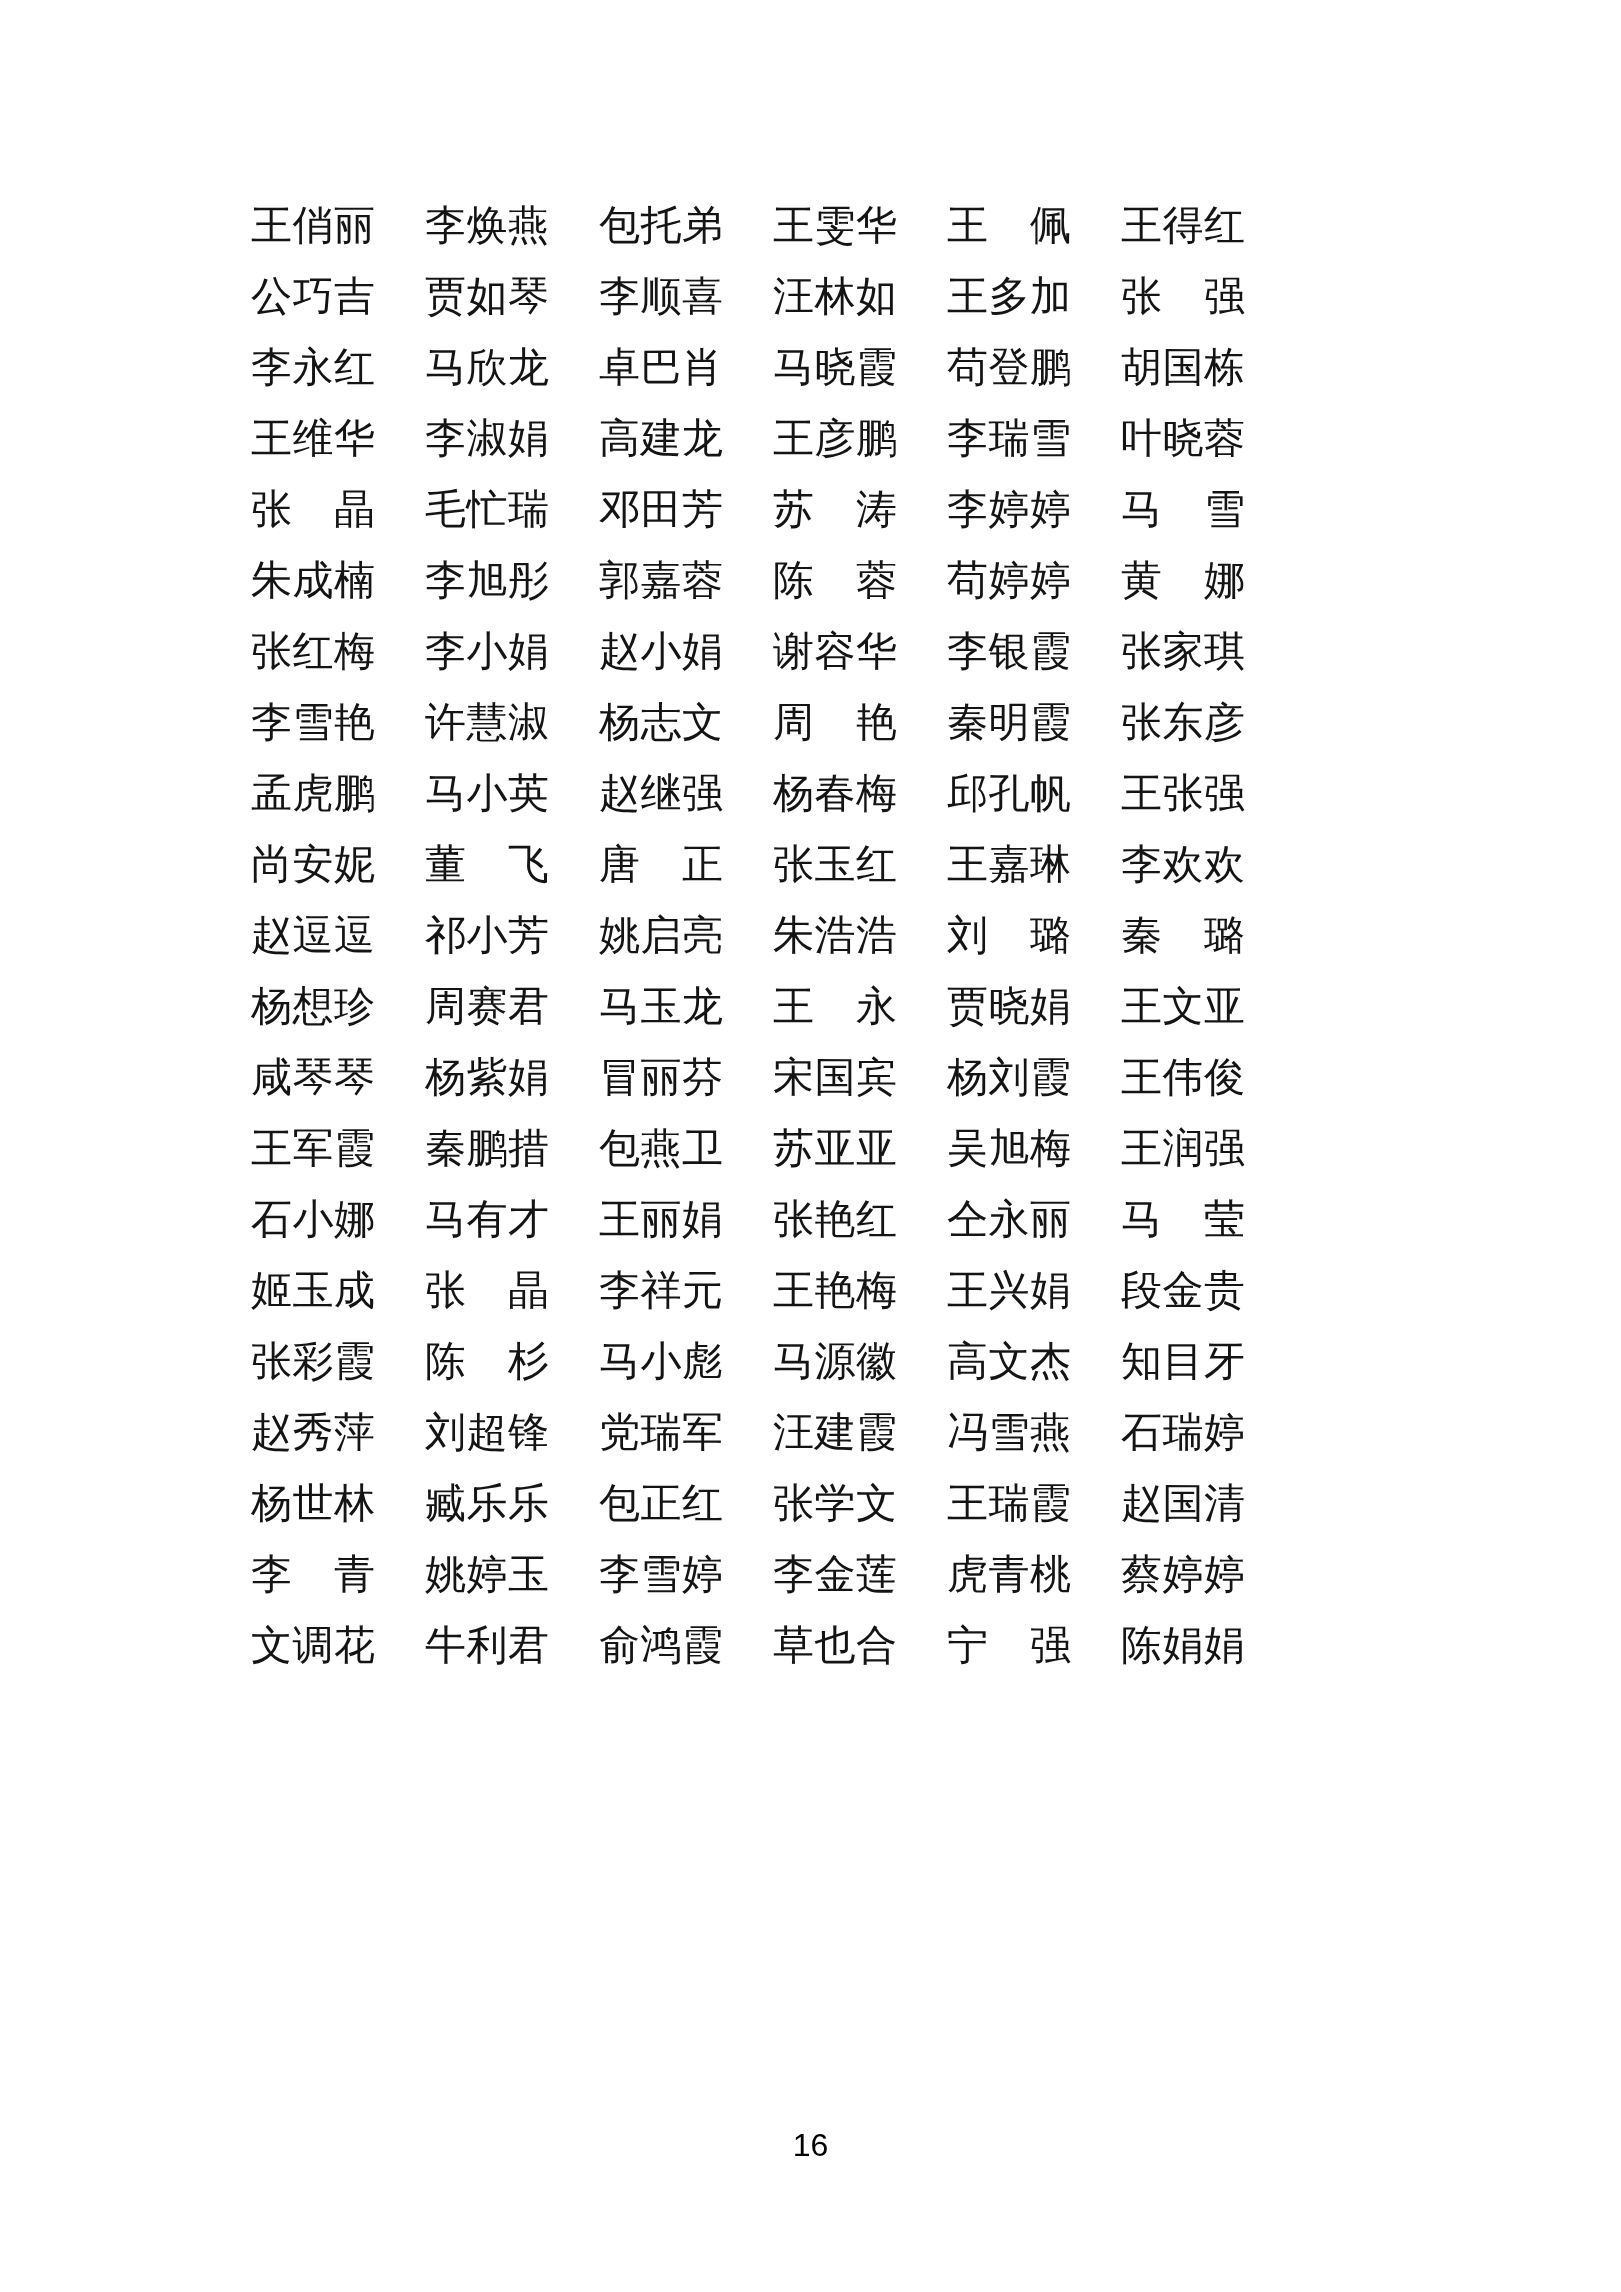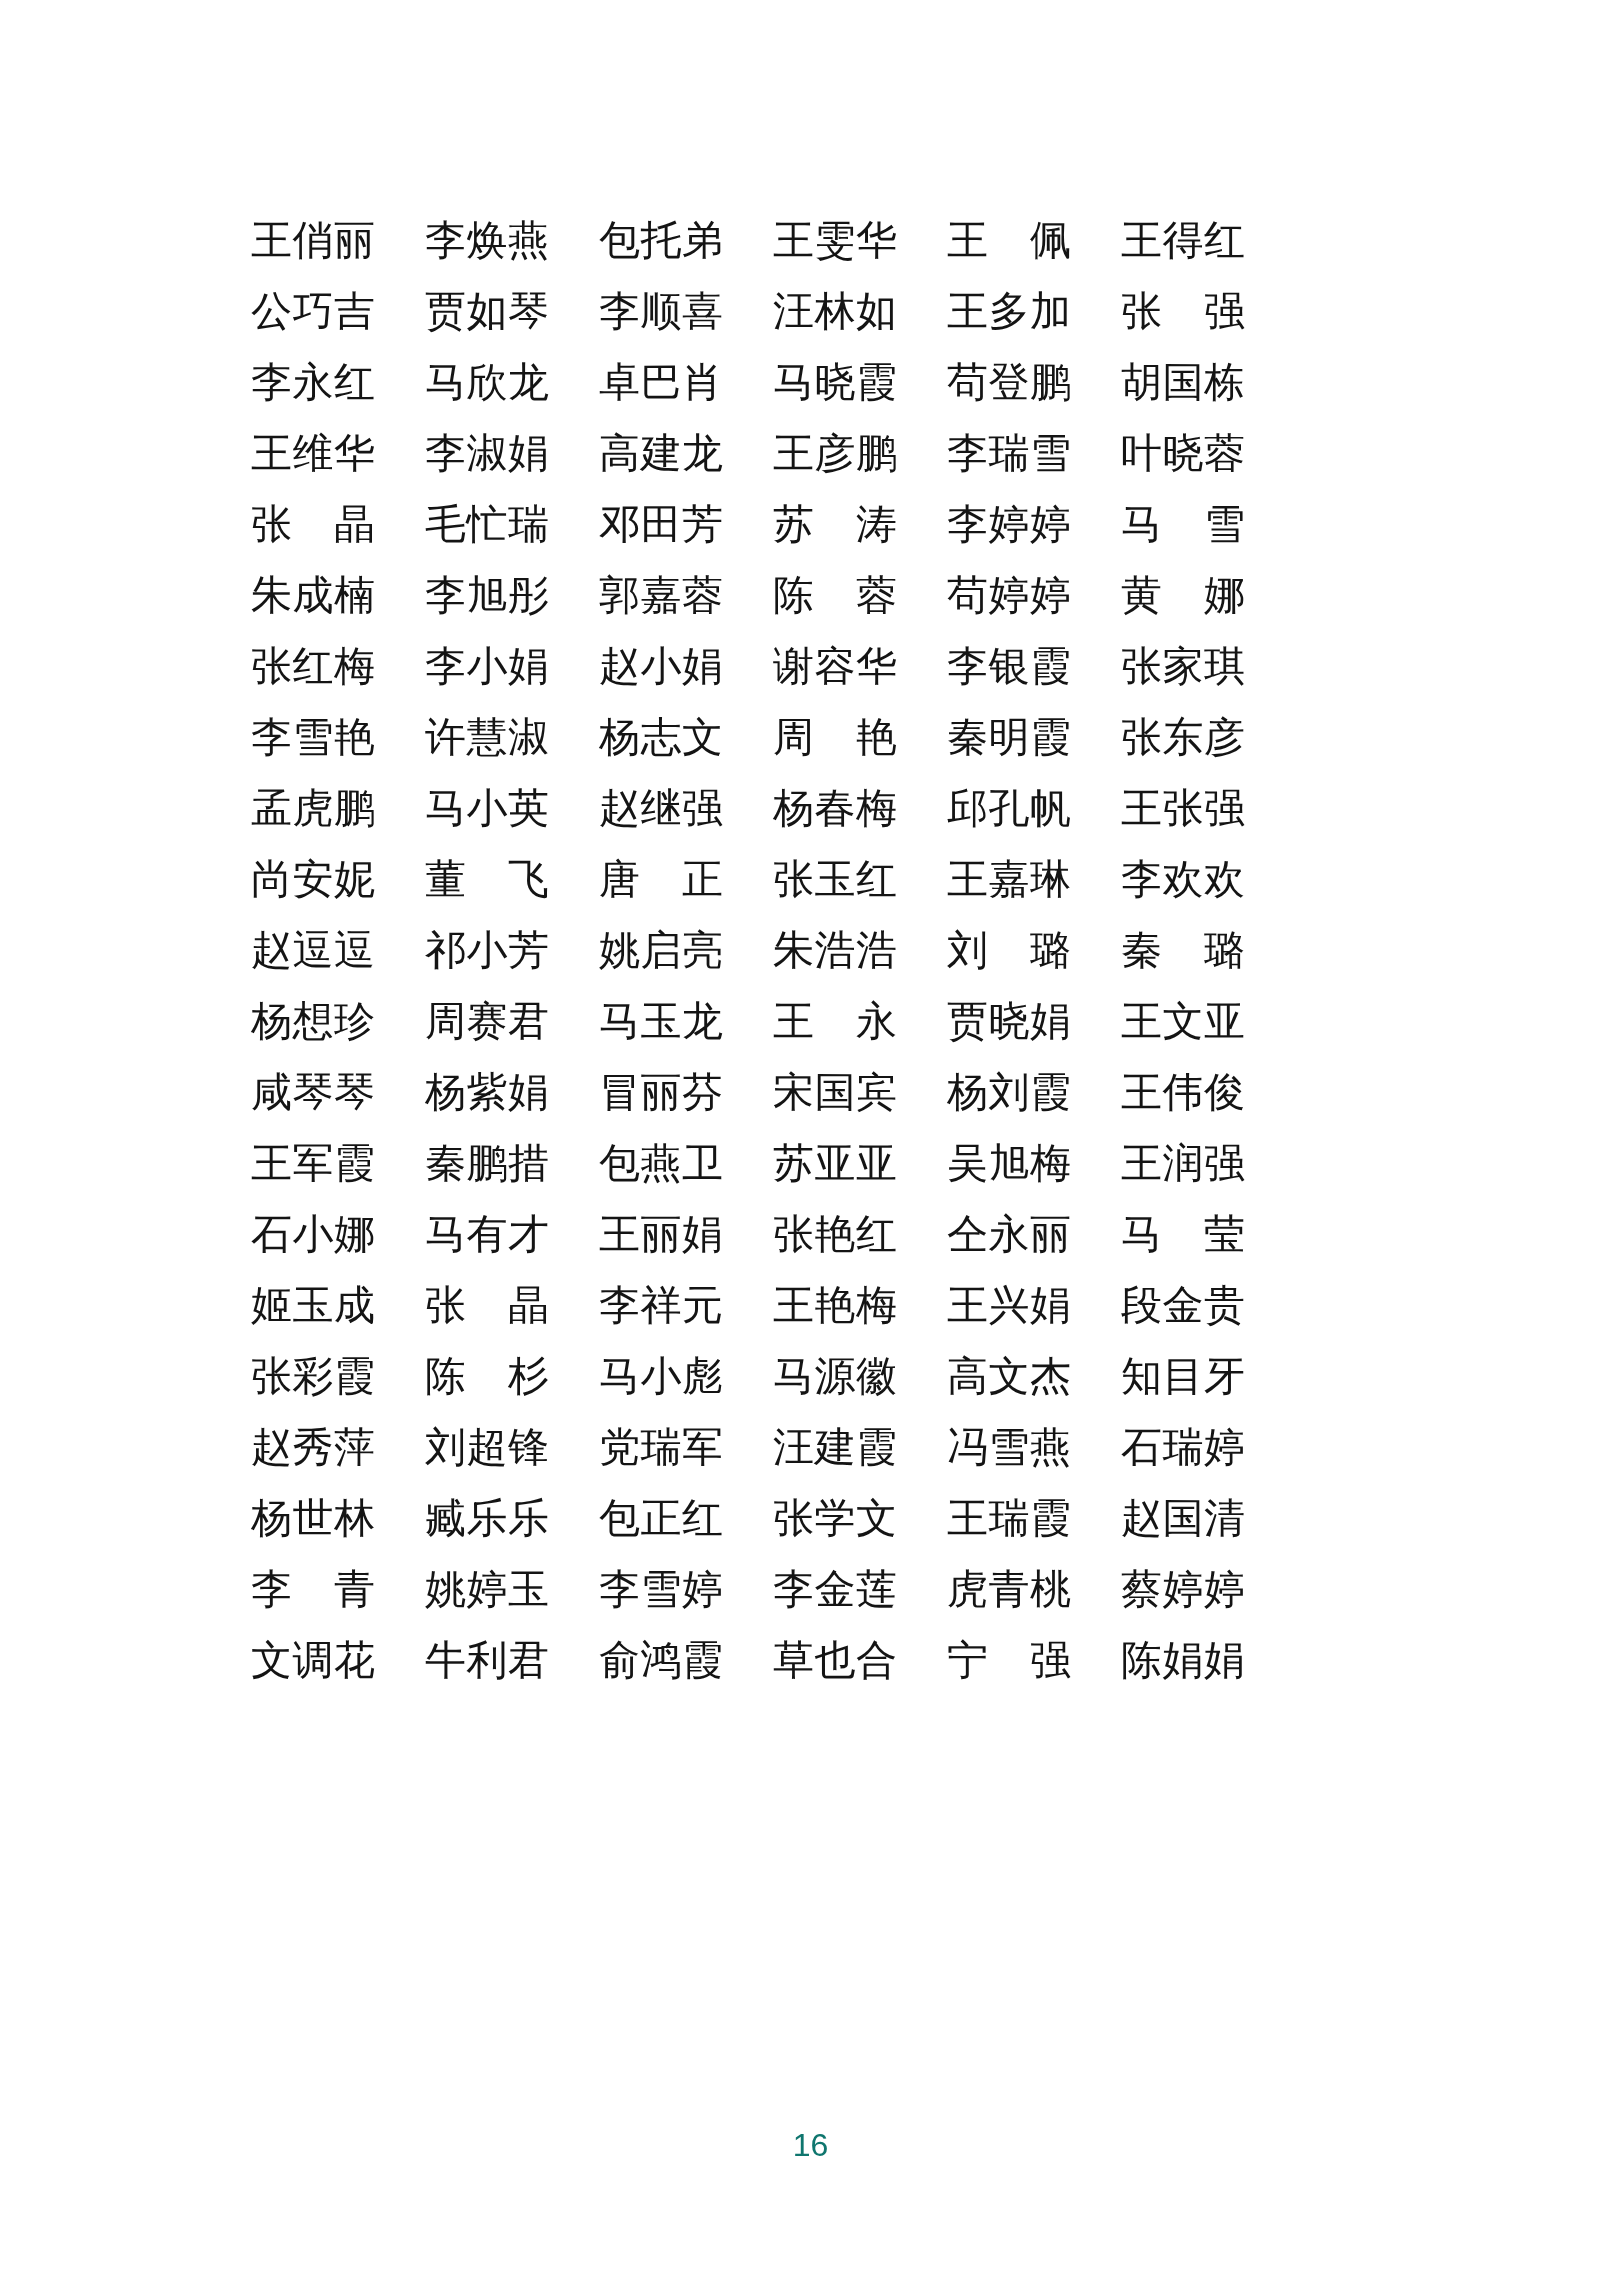--- a/index.html
+++ b/index.html
@@ -24,21 +24,20 @@
   .roster {
     position: absolute;
     left: 251px;
     top: 205px;
     width: 997px;
   }
   .roster-row {
     display: flex;
     gap: 50px;
     height: 71px;
-    align-items: center;
   }
   .name-cell {
     width: 124px;
     font-size: 41px;
     line-height: 1;
     color: #141414;
     white-space: nowrap;
     text-align: justify;
     text-align-last: justify;
     letter-spacing: 0;
@@ -46,21 +45,21 @@
   }
   .page-number {
     position: absolute;
     left: 0;
     top: 2129px;
     width: 1621px;
     text-align: center;
     font-family: "Liberation Sans", "DejaVu Sans", sans-serif;
     font-size: 32px;
     line-height: 1;
-    color: #0f766e;
+    color: #000000;
   }
 </style>
 </head>
 <body>
 
 <div class="page">
   <div class="roster" id="roster">
       <div class="roster-row">
         <span class="name-cell">王俏丽</span>
         <span class="name-cell">李焕燕</span>

